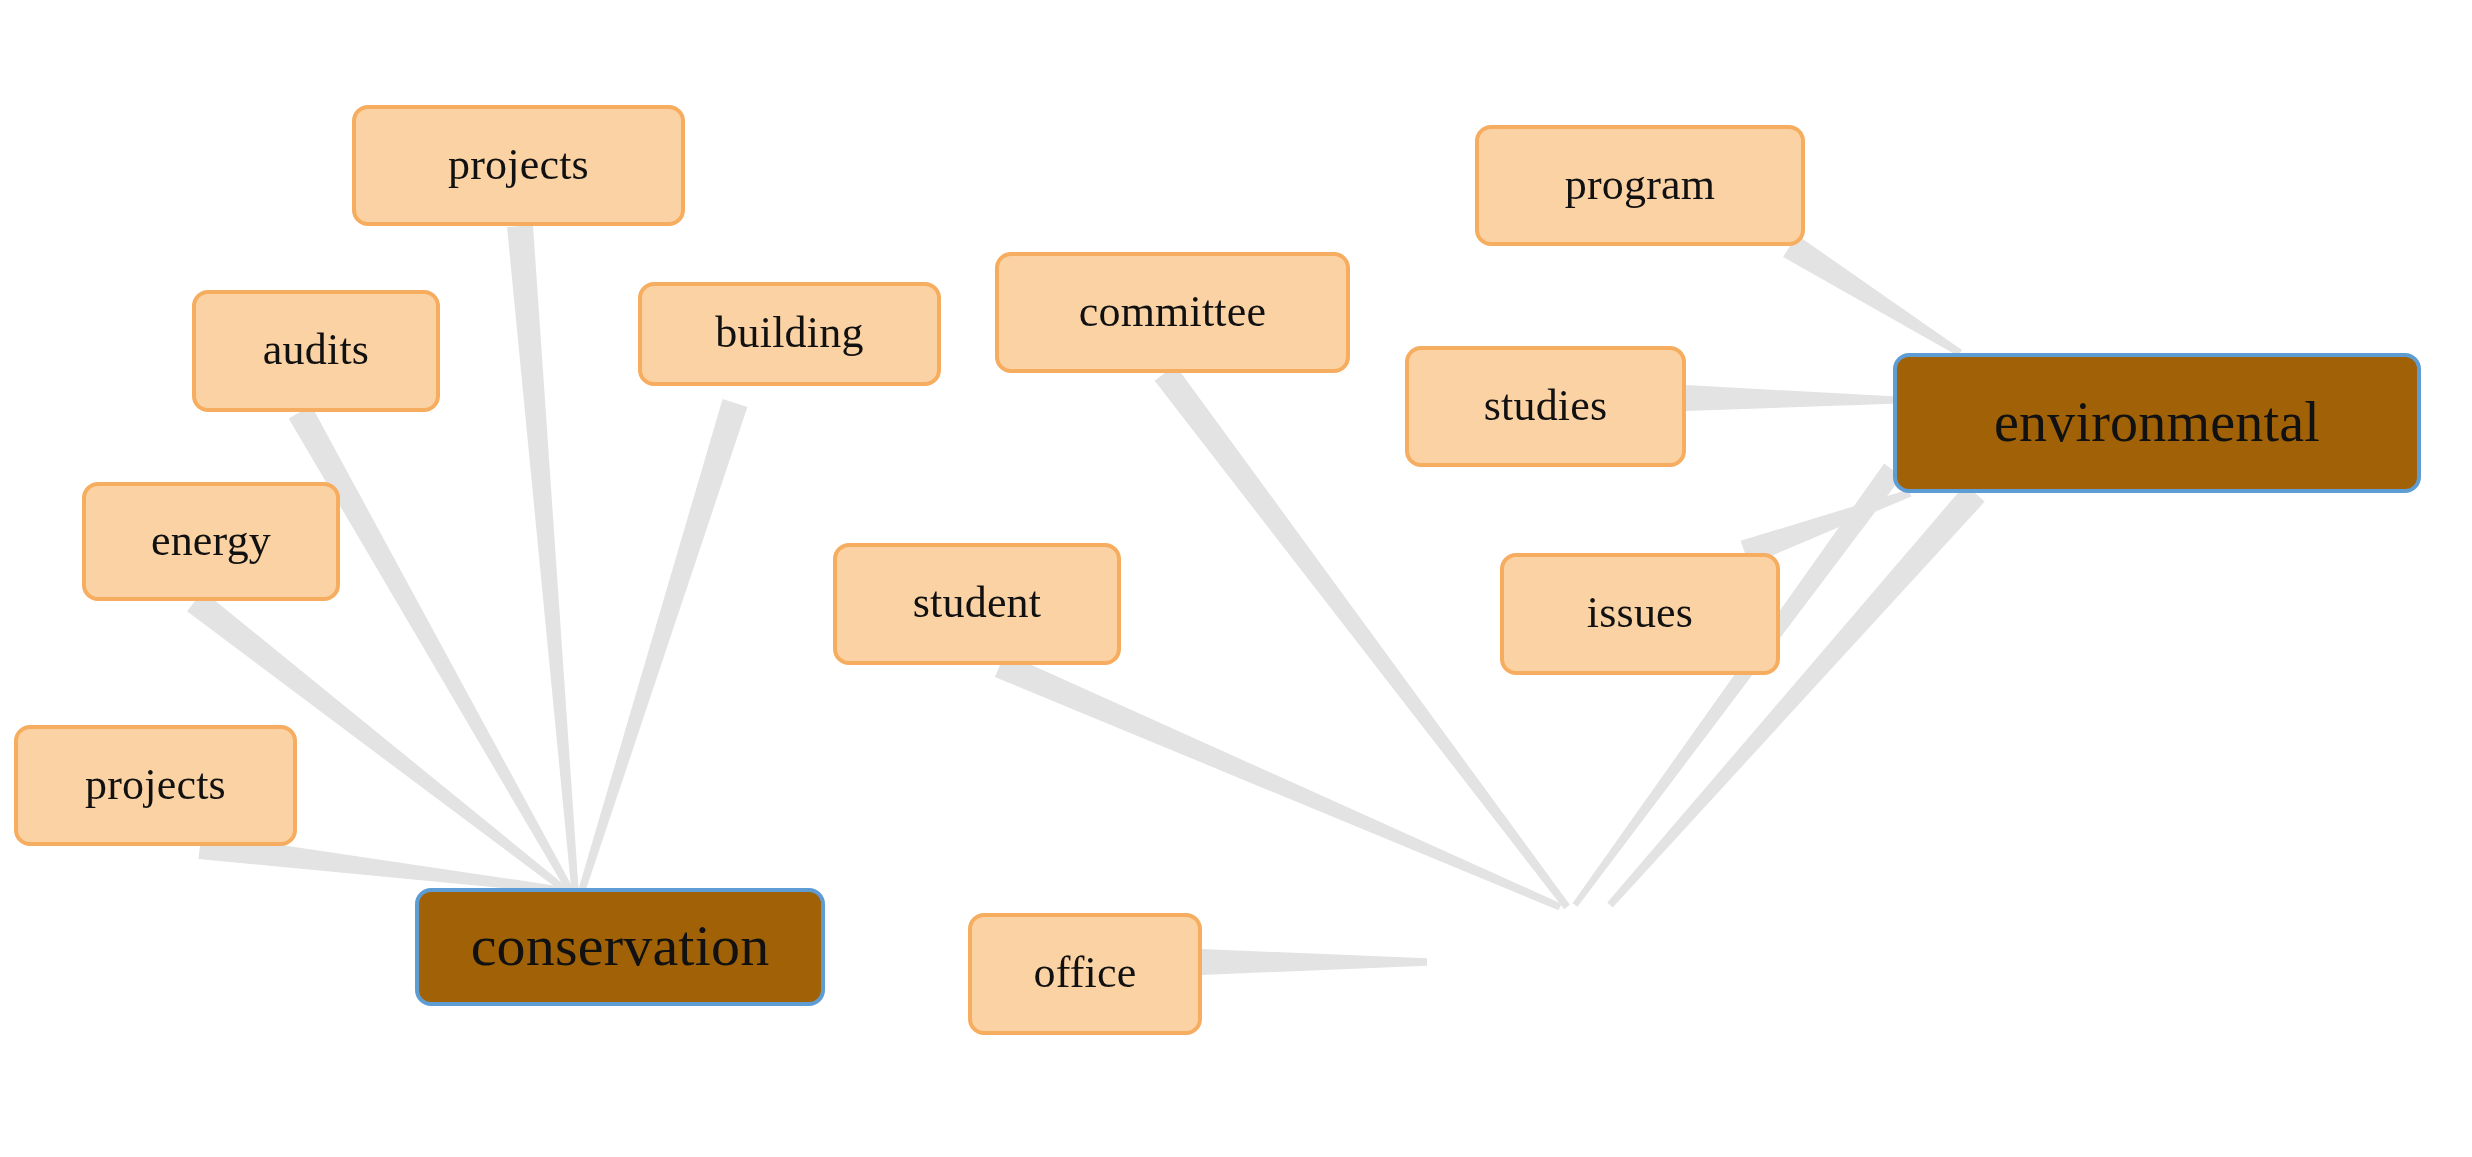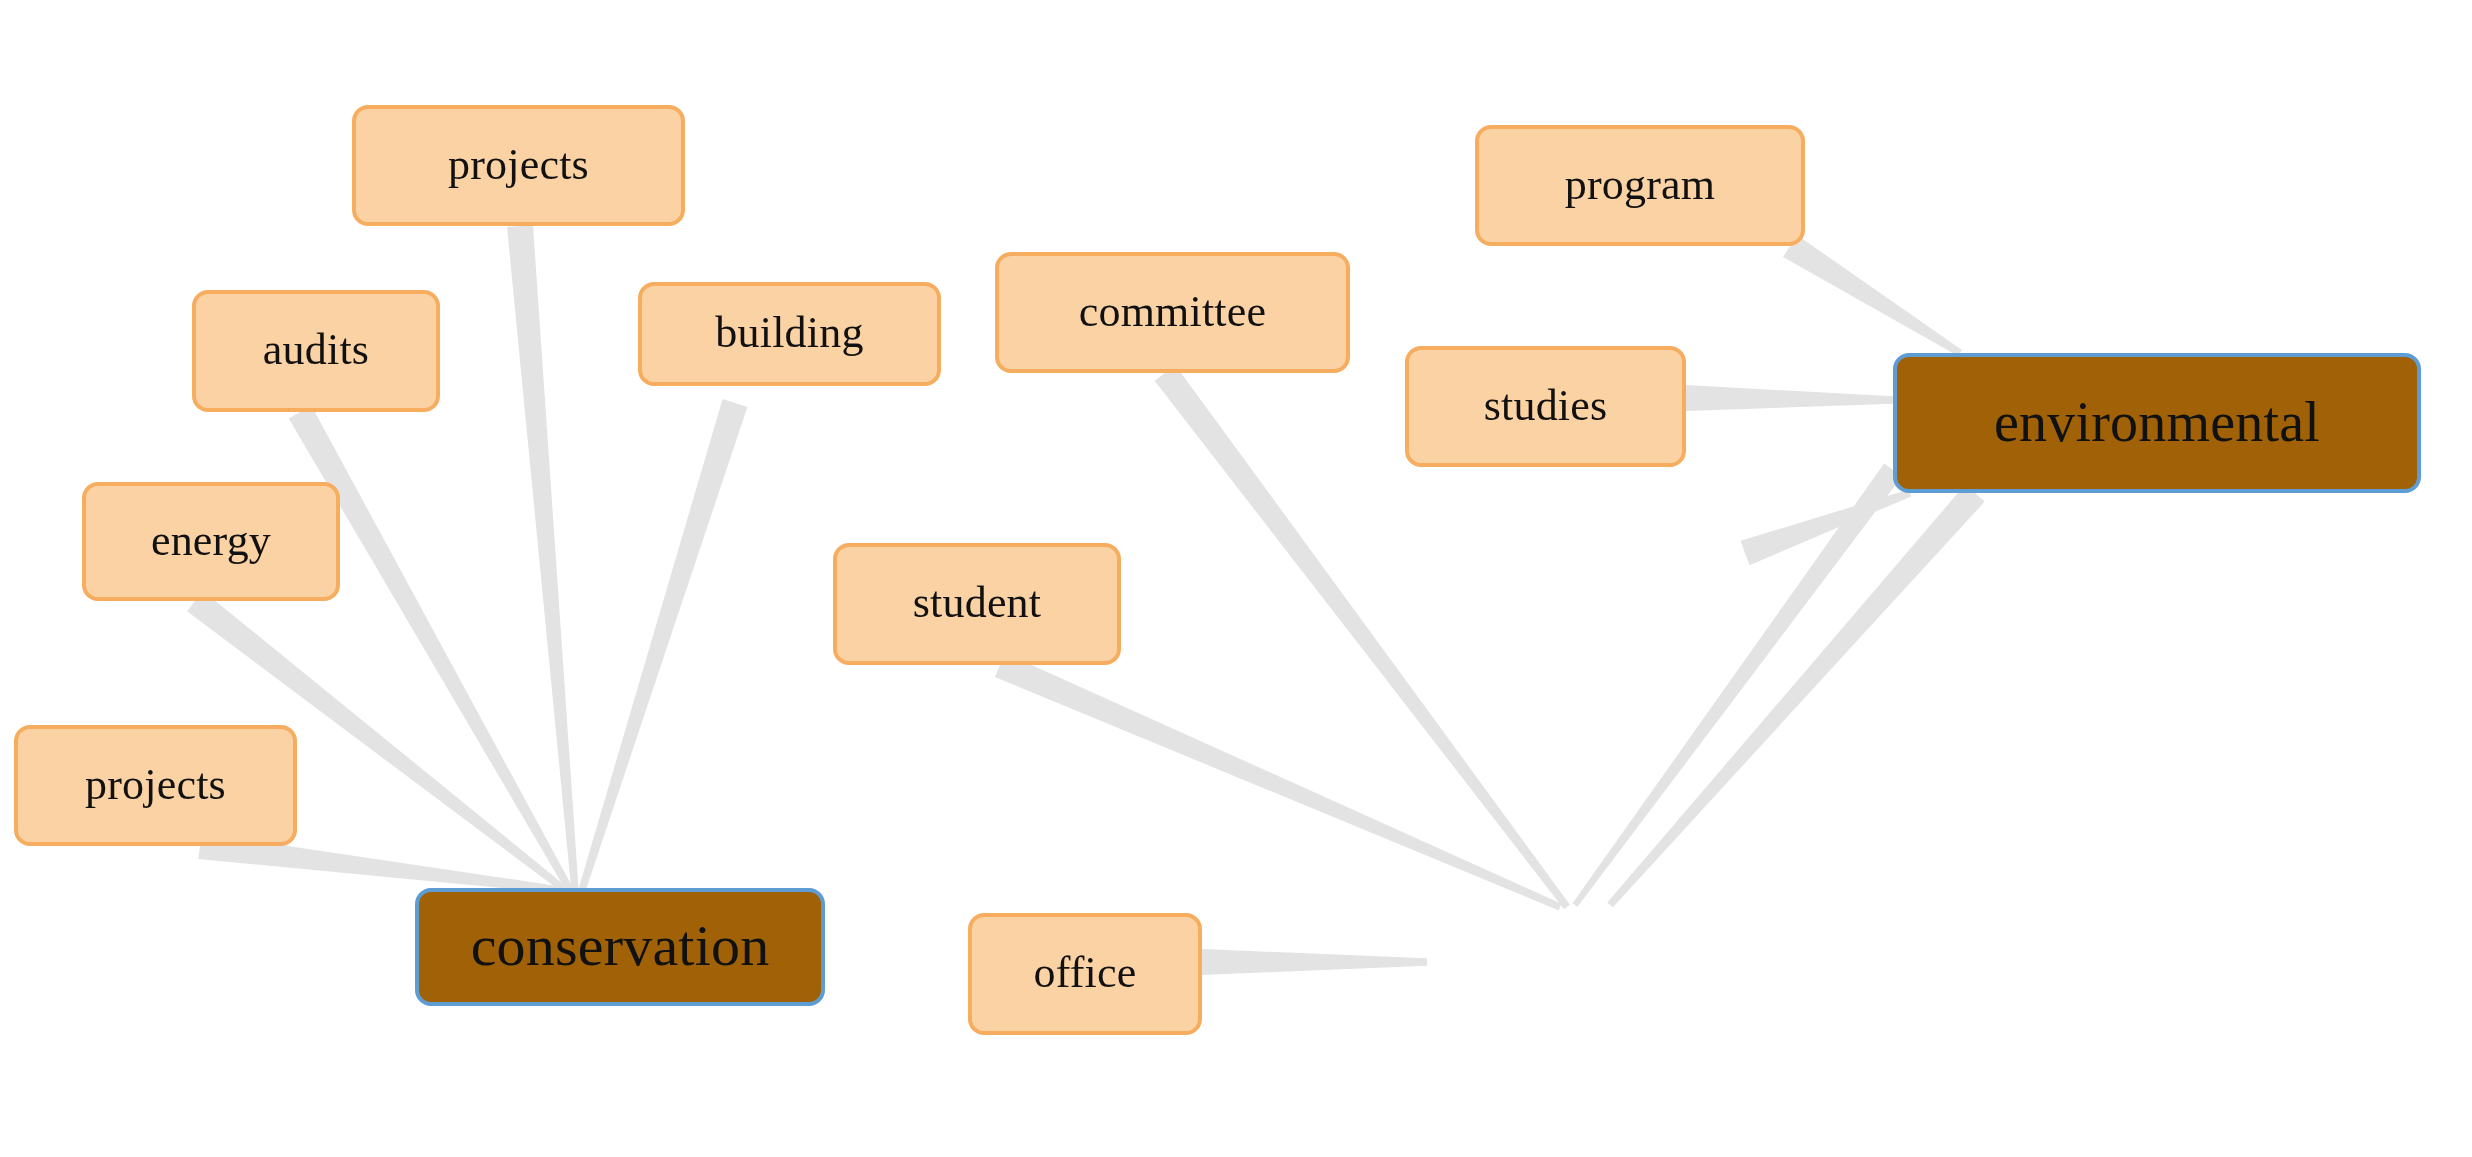--- a/index.html
+++ b/index.html
@@ -105,20 +105,23 @@
       </div>
       <div class="node keyword" style="left: 968px; top: 913px; width: 234px; height: 122px; font-size: 44px;">
         <span class="node-label">office</span>
       </div>
       <div class="node keyword" style="left: 1475px; top: 125px; width: 330px; height: 121px; font-size: 44px;">
         <span class="node-label">program</span>
       </div>
       <div class="node keyword" style="left: 1405px; top: 346px; width: 281px; height: 121px; font-size: 44px;">
         <span class="node-label">studies</span>
       </div>
+      <div class="node keyword" style="left: 1500px; top: 553px; width: 280px; height: 122px; font-size: 44px;">
+        <span class="node-label">issues</span>
+      </div>
       <div class="node concept" style="left: 415px; top: 888px; width: 410px; height: 118px; font-size: 58px;">
         <span class="node-label">conservation</span>
       </div>
       <div class="node concept" style="left: 1893px; top: 353px; width: 528px; height: 140px; font-size: 56px;">
         <span class="node-label">environmental</span>
       </div>
     </div>
 
 </div>
 

